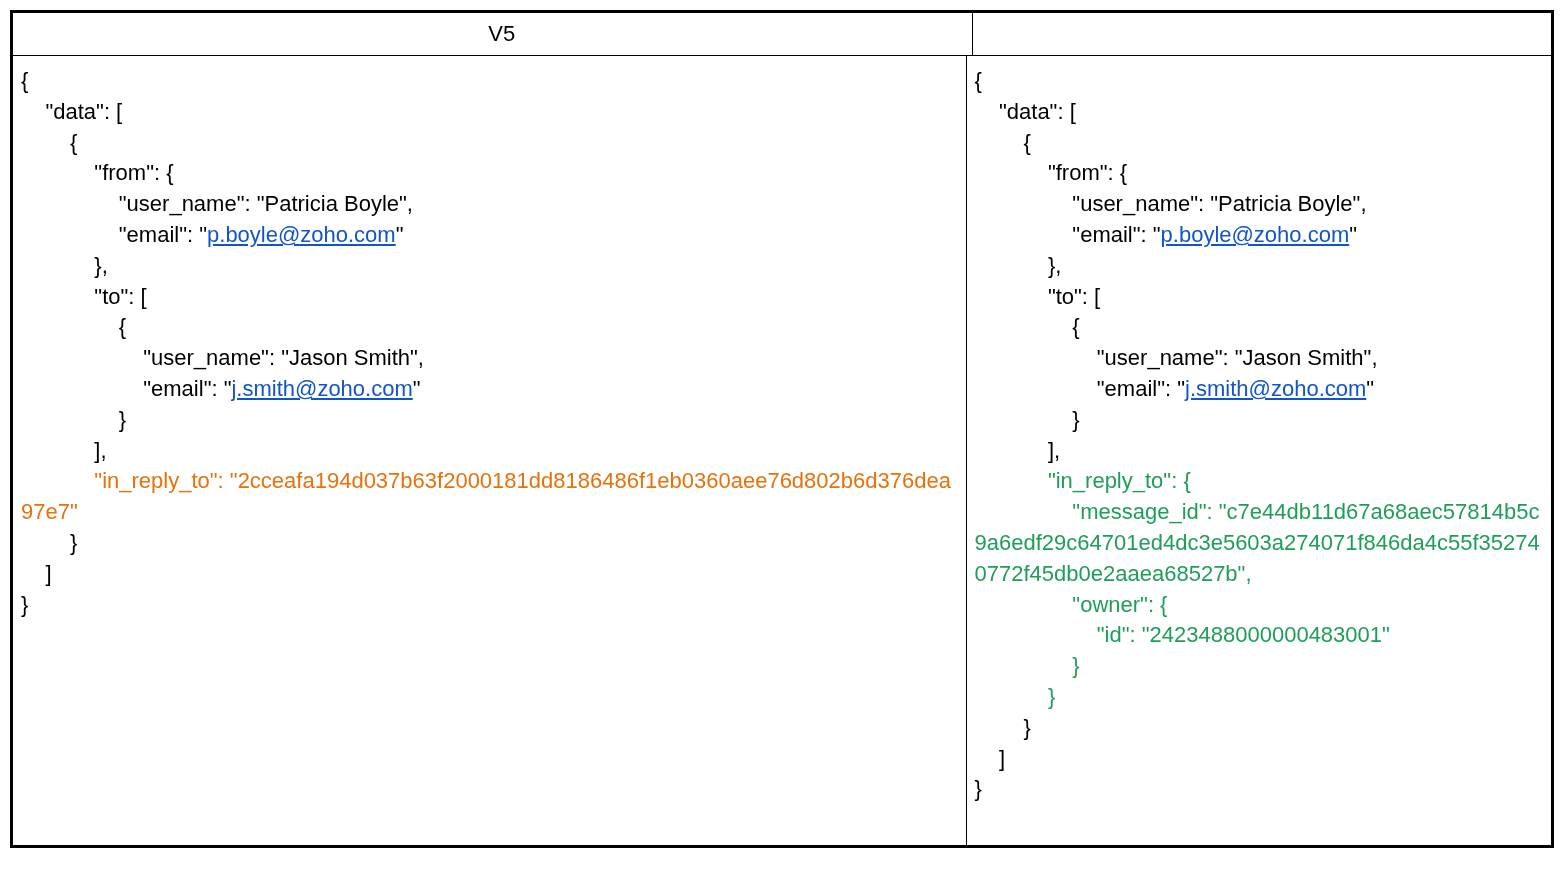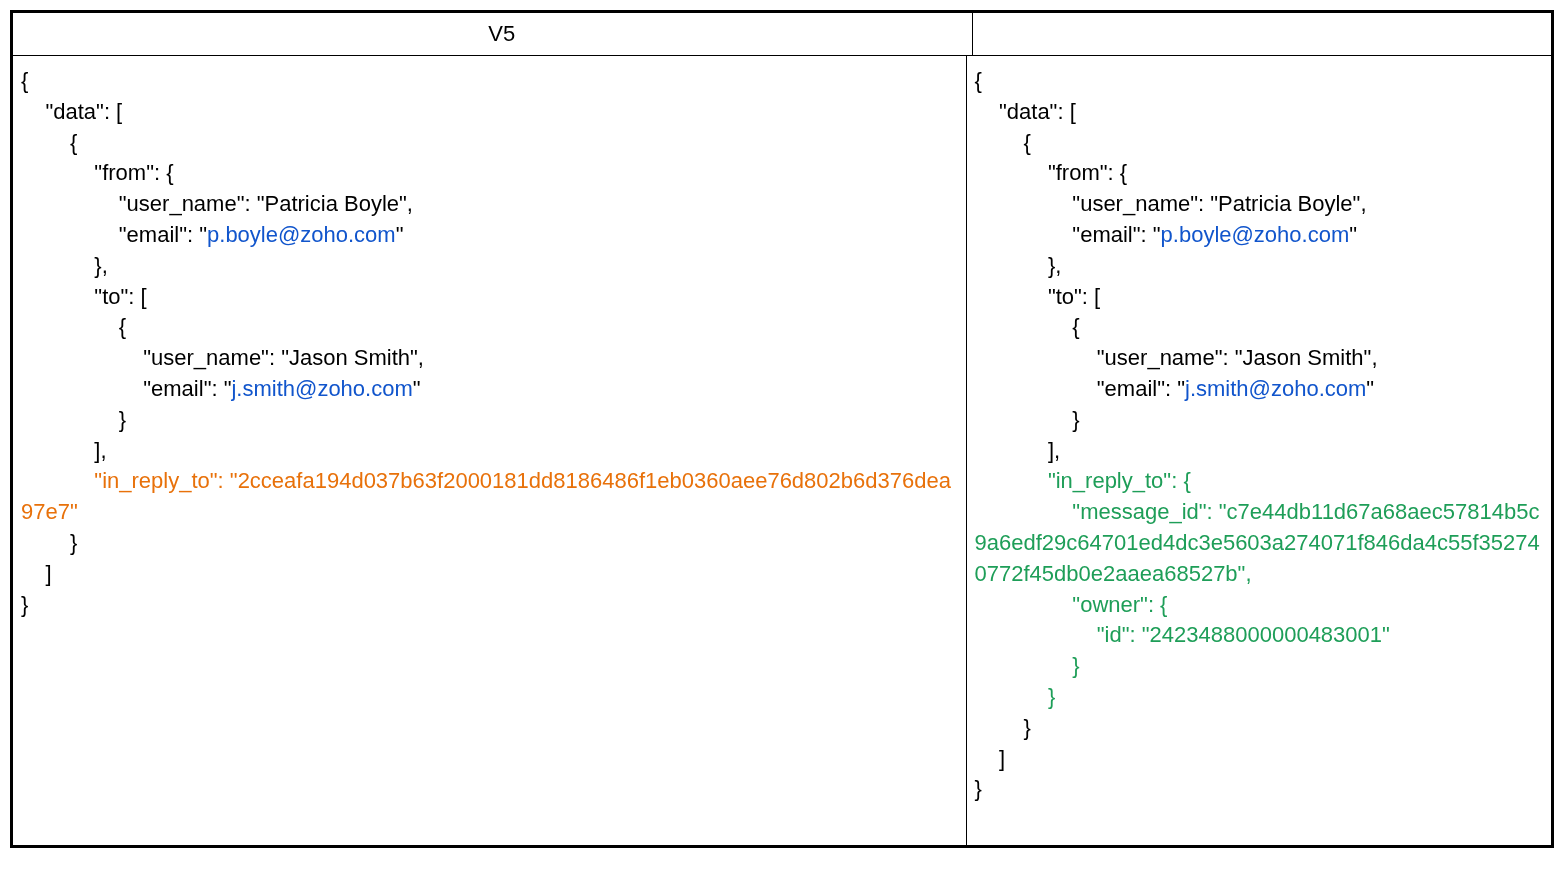--- a/index.html
+++ b/index.html
@@ -52,20 +52,21 @@
     .body-cell.right {
       flex: 0 0 38%;
       padding-bottom: 40px;
     }
     .code-line {
       white-space: pre;
       word-break: break-all;
     }
     .email-link {
       color: #1155cc;
+      text-decoration: underline;
     }
     .highlight-orange {
       color: #e8710a;
       white-space: pre-wrap;
       word-break: break-all;
     }
     .highlight-green {
       color: #1e9e58;
       white-space: pre-wrap;
       word-break: break-all;

